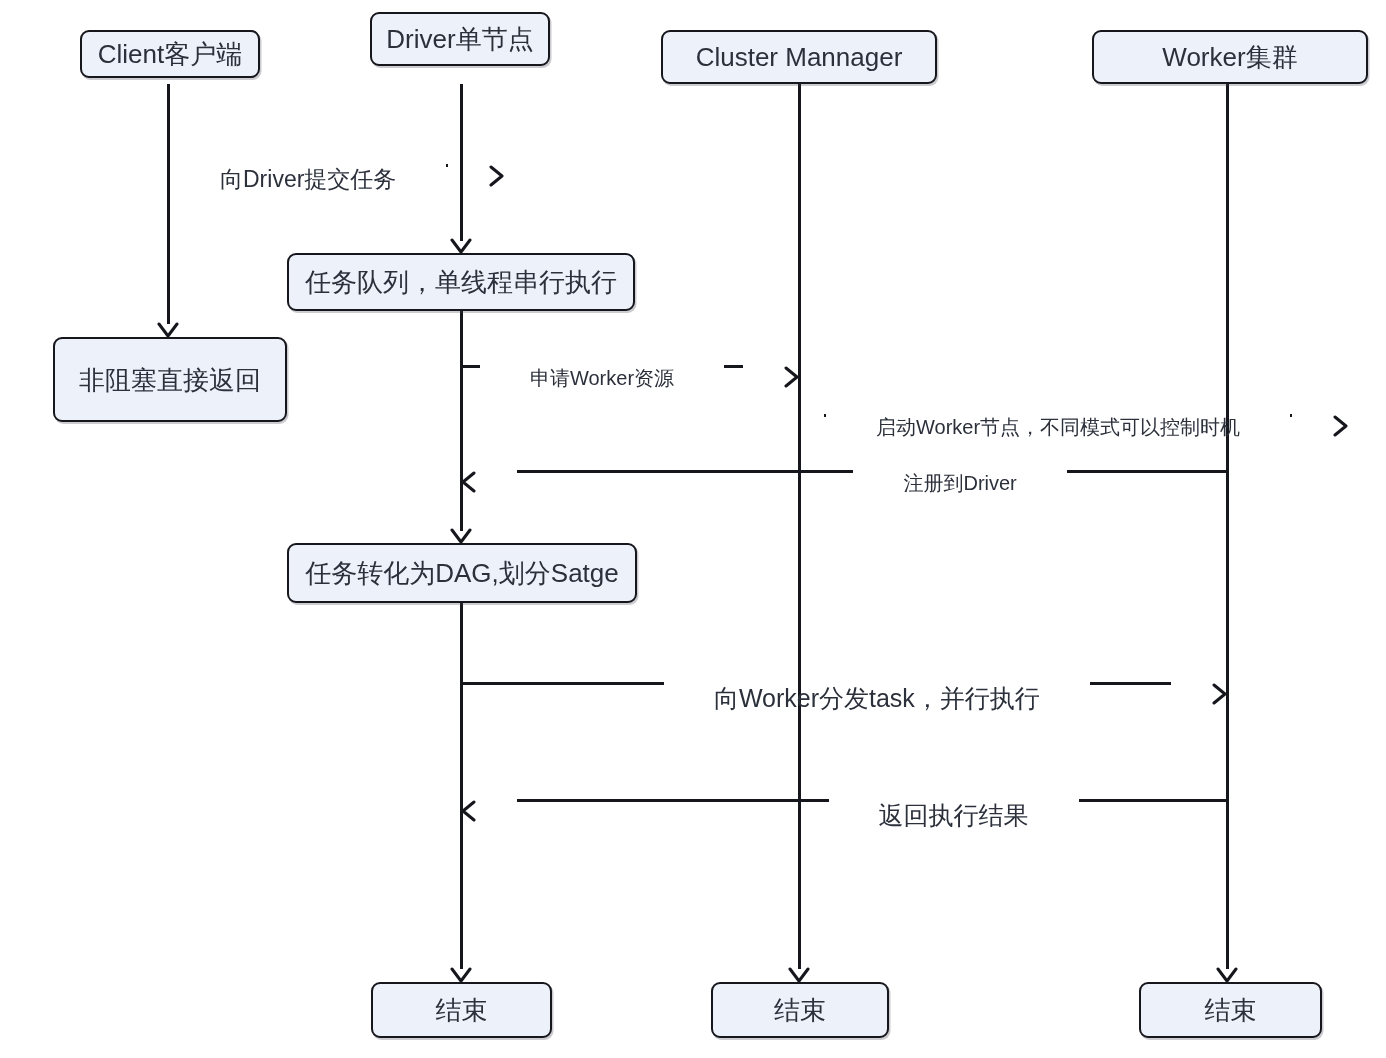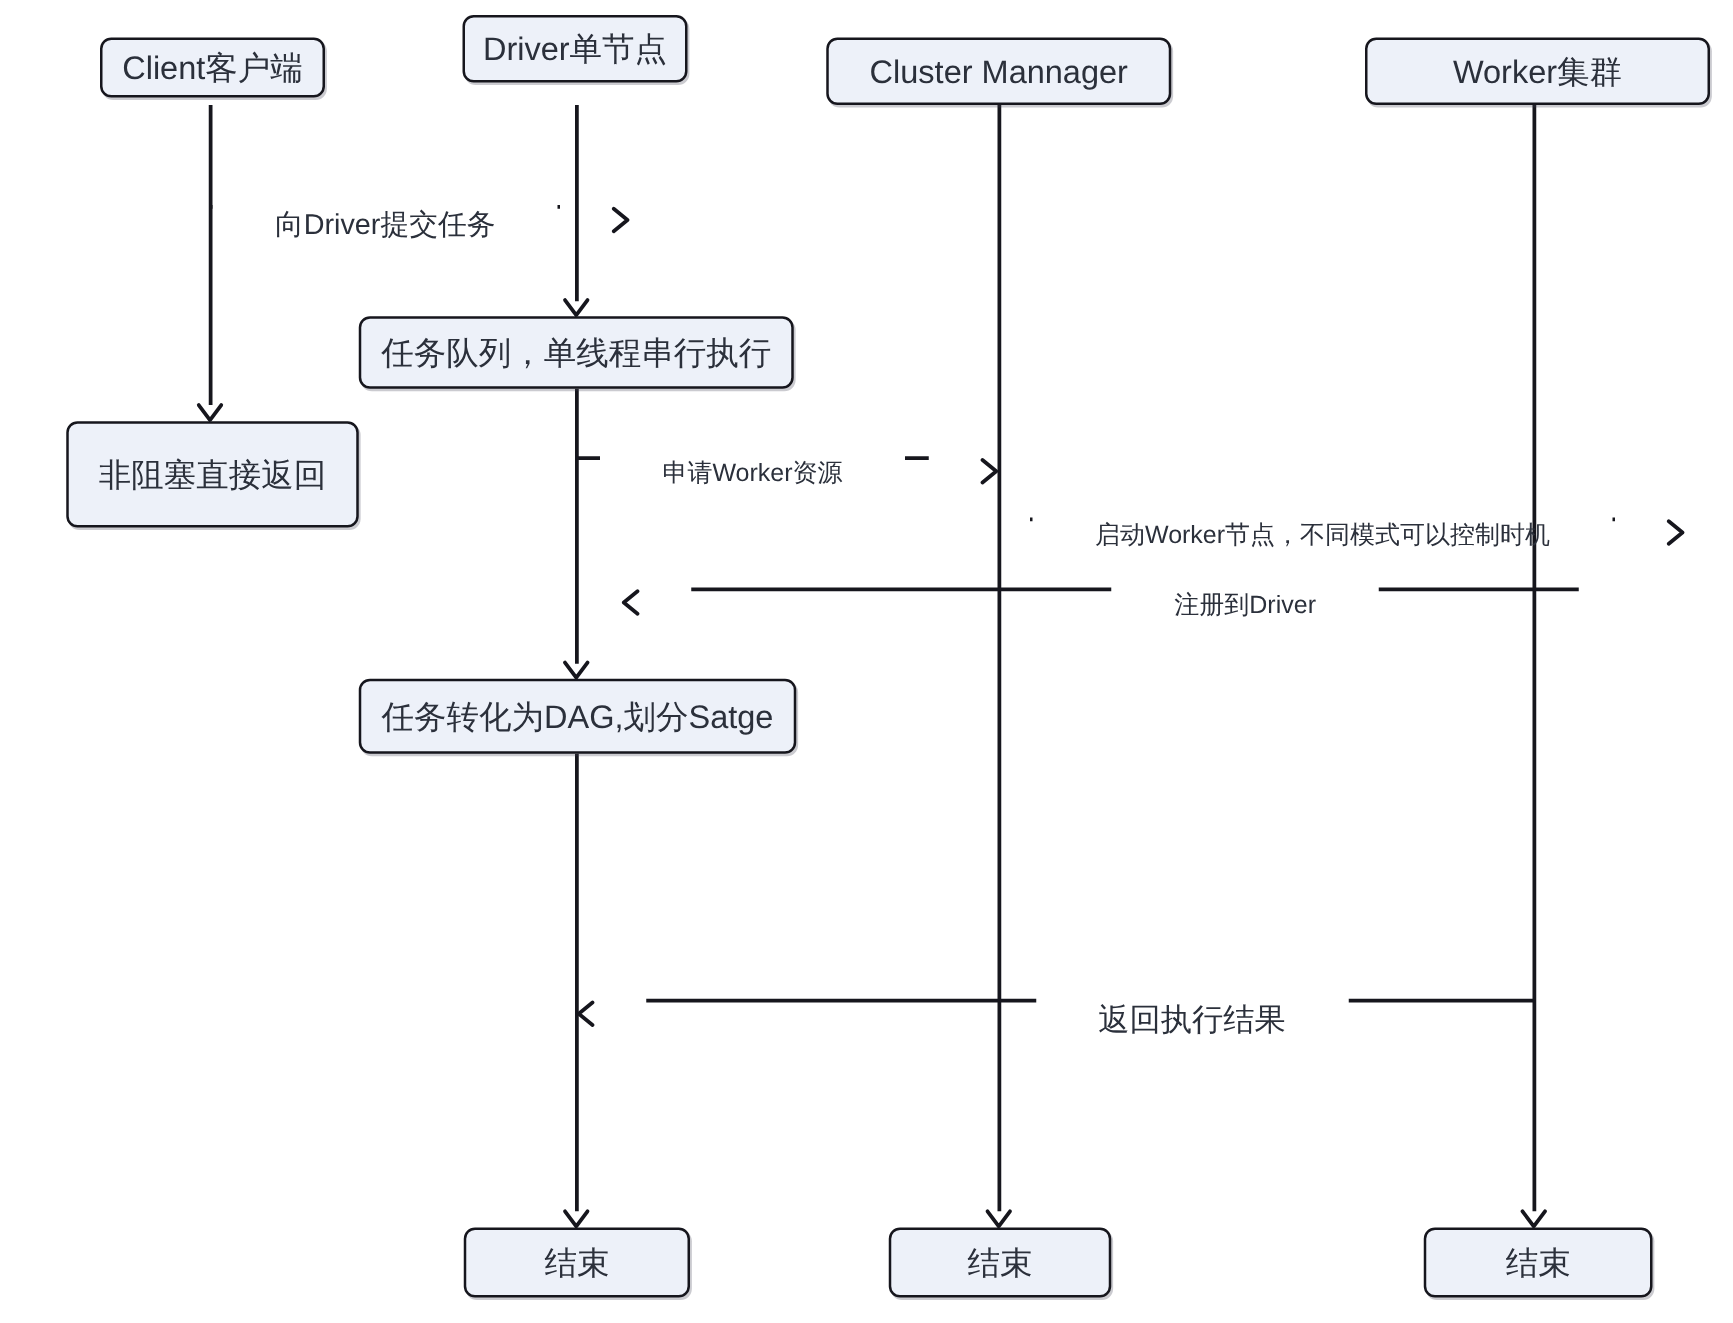--- a/index.html
+++ b/index.html
@@ -102,29 +102,37 @@
 
   <div class="msg" style="left:824px; top:431px; width:428px;">
     <span class="mline" style="flex-grow:1;"></span>
     <span class="mlabel">启动Worker节点，不同模式可以控制时机</span>
     <span class="mline" style="flex-grow:1;"></span>
     <svg class="arr" width="15" height="24">
         <path d="M2 3 L13 12 L2 21" fill="none" stroke="#16161d" stroke-width="3" stroke-linecap="round" stroke-linejoin="round"></path>
       </svg>
   </div>
 
-  <div class="msg" style="left:461px; top:487px; width:766px;padding-left:36px;">
+  <div class="msg" style="left:461px; top:487px; width:766px;">
     <svg class="arr" width="15" height="24">
         <path d="M13 3 L2 12 L13 21" fill="none" stroke="#16161d" stroke-width="3" stroke-linecap="round" stroke-linejoin="round"></path>
       </svg>
     <span class="mline" style="flex-grow:2.1;"></span>
     <span class="mlabel">注册到Driver</span>
     <span class="mline" style="flex-grow:1;"></span>
   </div>
 
+  <div class="msg big" style="left:461px; top:699px; width:766px;">
+    <span class="mline" style="flex-grow:2.5;"></span>
+    <span class="mlabel">向Worker分发task，并行执行</span>
+    <span class="mline" style="flex-grow:1;"></span>
+    <svg class="arr" width="15" height="24">
+        <path d="M2 3 L13 12 L2 21" fill="none" stroke="#16161d" stroke-width="3" stroke-linecap="round" stroke-linejoin="round"></path>
+      </svg>
+  </div>
 
   <div class="msg big" style="left:461px; top:816px; width:766px;">
     <svg class="arr" width="15" height="24">
         <path d="M13 3 L2 12 L13 21" fill="none" stroke="#16161d" stroke-width="3" stroke-linecap="round" stroke-linejoin="round"></path>
       </svg>
     <span class="mline" style="flex-grow:2.1;"></span>
     <span class="mlabel">返回执行结果</span>
     <span class="mline" style="flex-grow:1;"></span>
   </div>
 

